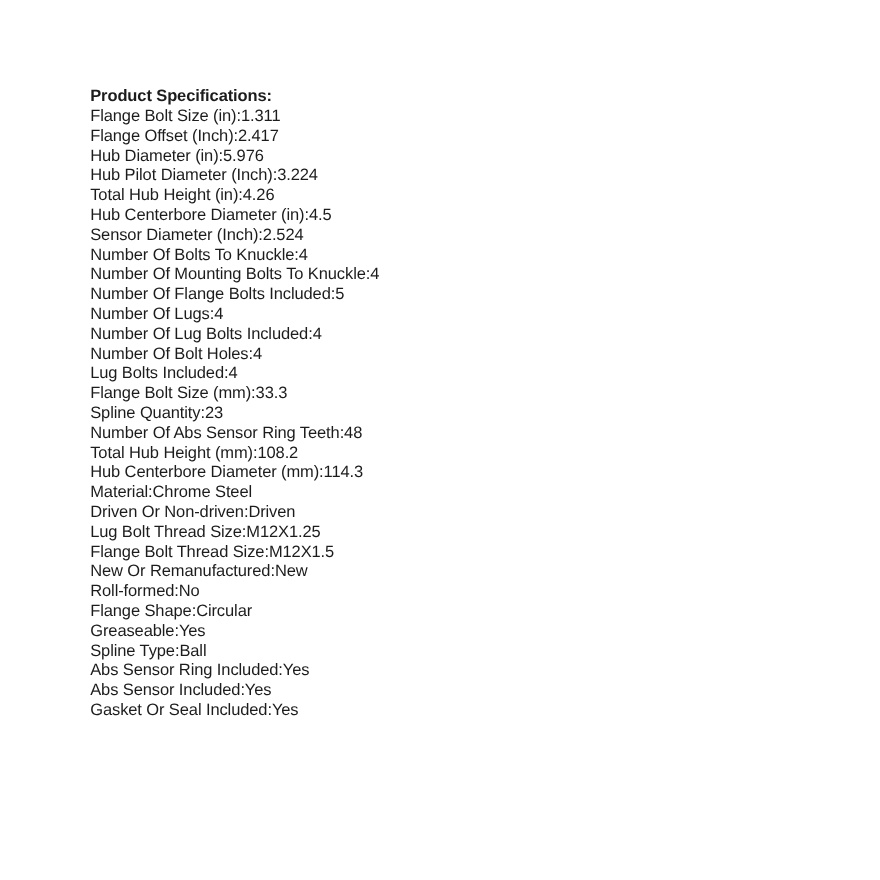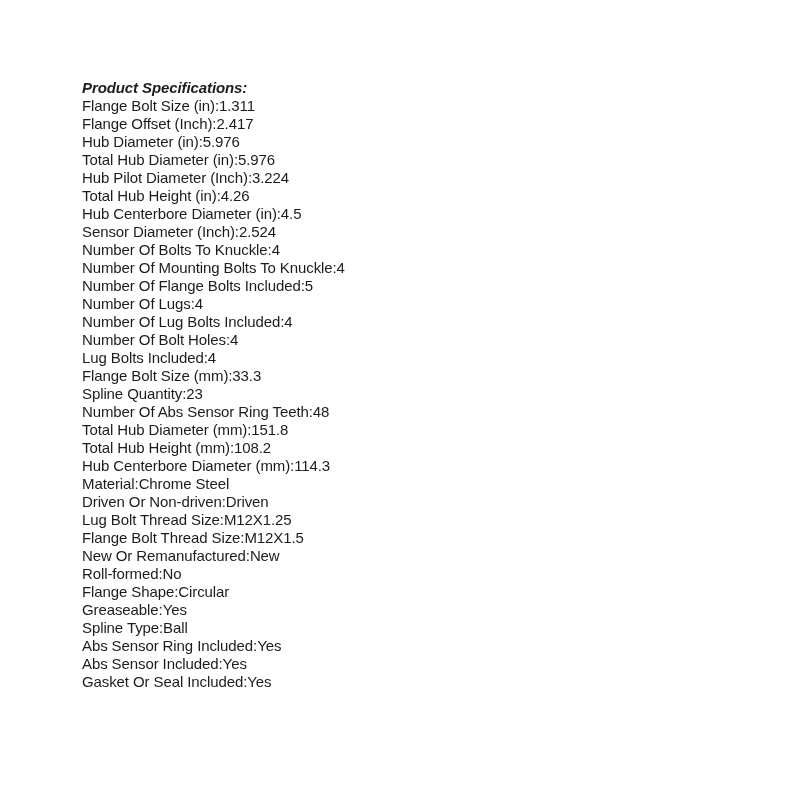--- a/index.html
+++ b/index.html
@@ -18,51 +18,48 @@
     left: 82px;
     top: 79px;
     color: #1c1c1c;
     font-size: 15px;
     line-height: 18px;
     letter-spacing: -0.1px;
     white-space: nowrap;
   }
   .specs-title {
     font-weight: bold;
-    font-style: italic;
   }
   .spec-row {
     height: 18px;
   }
 </style>
 </head>
 <body>
 
 <div class="specs-block">
   <div class="specs-title">Product Specifications:</div>
   <div id="spec-rows">
       <div class="spec-row"><span>Flange Bolt Size (in)</span><span>:</span><span>1.311</span></div>
       <div class="spec-row"><span>Flange Offset (Inch)</span><span>:</span><span>2.417</span></div>
       <div class="spec-row"><span>Hub Diameter (in)</span><span>:</span><span>5.976</span></div>
-      <div class="spec-row"><span>Total Hub Diameter (in)</span><span>:</span><span>5.976</span></div>
       <div class="spec-row"><span>Hub Pilot Diameter (Inch)</span><span>:</span><span>3.224</span></div>
       <div class="spec-row"><span>Total Hub Height (in)</span><span>:</span><span>4.26</span></div>
       <div class="spec-row"><span>Hub Centerbore Diameter (in)</span><span>:</span><span>4.5</span></div>
       <div class="spec-row"><span>Sensor Diameter (Inch)</span><span>:</span><span>2.524</span></div>
       <div class="spec-row"><span>Number Of Bolts To Knuckle</span><span>:</span><span>4</span></div>
       <div class="spec-row"><span>Number Of Mounting Bolts To Knuckle</span><span>:</span><span>4</span></div>
       <div class="spec-row"><span>Number Of Flange Bolts Included</span><span>:</span><span>5</span></div>
       <div class="spec-row"><span>Number Of Lugs</span><span>:</span><span>4</span></div>
       <div class="spec-row"><span>Number Of Lug Bolts Included</span><span>:</span><span>4</span></div>
       <div class="spec-row"><span>Number Of Bolt Holes</span><span>:</span><span>4</span></div>
       <div class="spec-row"><span>Lug Bolts Included</span><span>:</span><span>4</span></div>
       <div class="spec-row"><span>Flange Bolt Size (mm)</span><span>:</span><span>33.3</span></div>
       <div class="spec-row"><span>Spline Quantity</span><span>:</span><span>23</span></div>
       <div class="spec-row"><span>Number Of Abs Sensor Ring Teeth</span><span>:</span><span>48</span></div>
-      <div class="spec-row"><span>Total Hub Diameter (mm)</span><span>:</span><span>151.8</span></div>
       <div class="spec-row"><span>Total Hub Height (mm)</span><span>:</span><span>108.2</span></div>
       <div class="spec-row"><span>Hub Centerbore Diameter (mm)</span><span>:</span><span>114.3</span></div>
       <div class="spec-row"><span>Material</span><span>:</span><span>Chrome Steel</span></div>
       <div class="spec-row"><span>Driven Or Non-driven</span><span>:</span><span>Driven</span></div>
       <div class="spec-row"><span>Lug Bolt Thread Size</span><span>:</span><span>M12X1.25</span></div>
       <div class="spec-row"><span>Flange Bolt Thread Size</span><span>:</span><span>M12X1.5</span></div>
       <div class="spec-row"><span>New Or Remanufactured</span><span>:</span><span>New</span></div>
       <div class="spec-row"><span>Roll-formed</span><span>:</span><span>No</span></div>
       <div class="spec-row"><span>Flange Shape</span><span>:</span><span>Circular</span></div>
       <div class="spec-row"><span>Greaseable</span><span>:</span><span>Yes</span></div>

